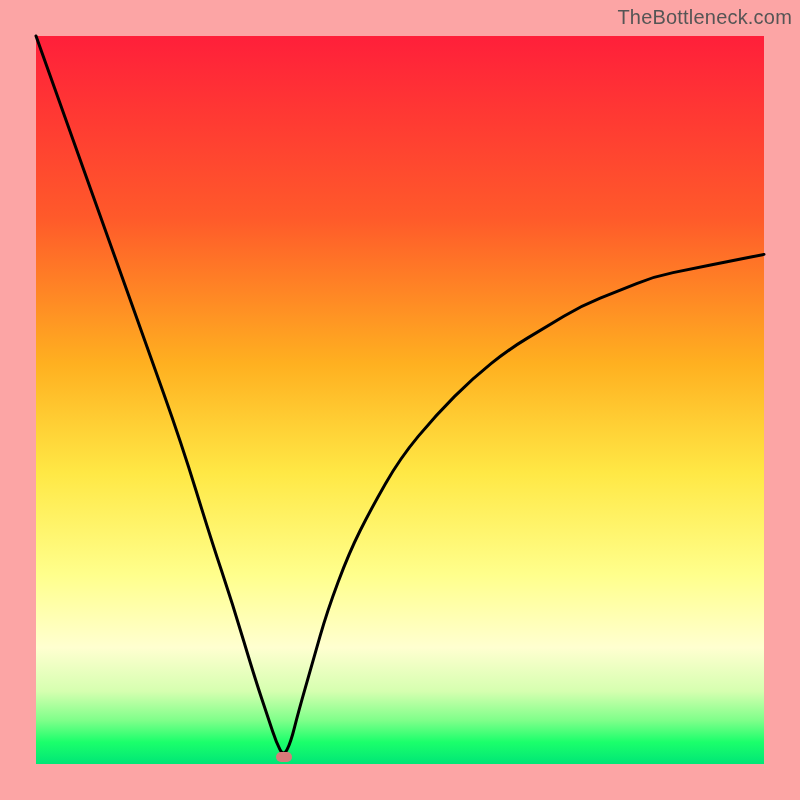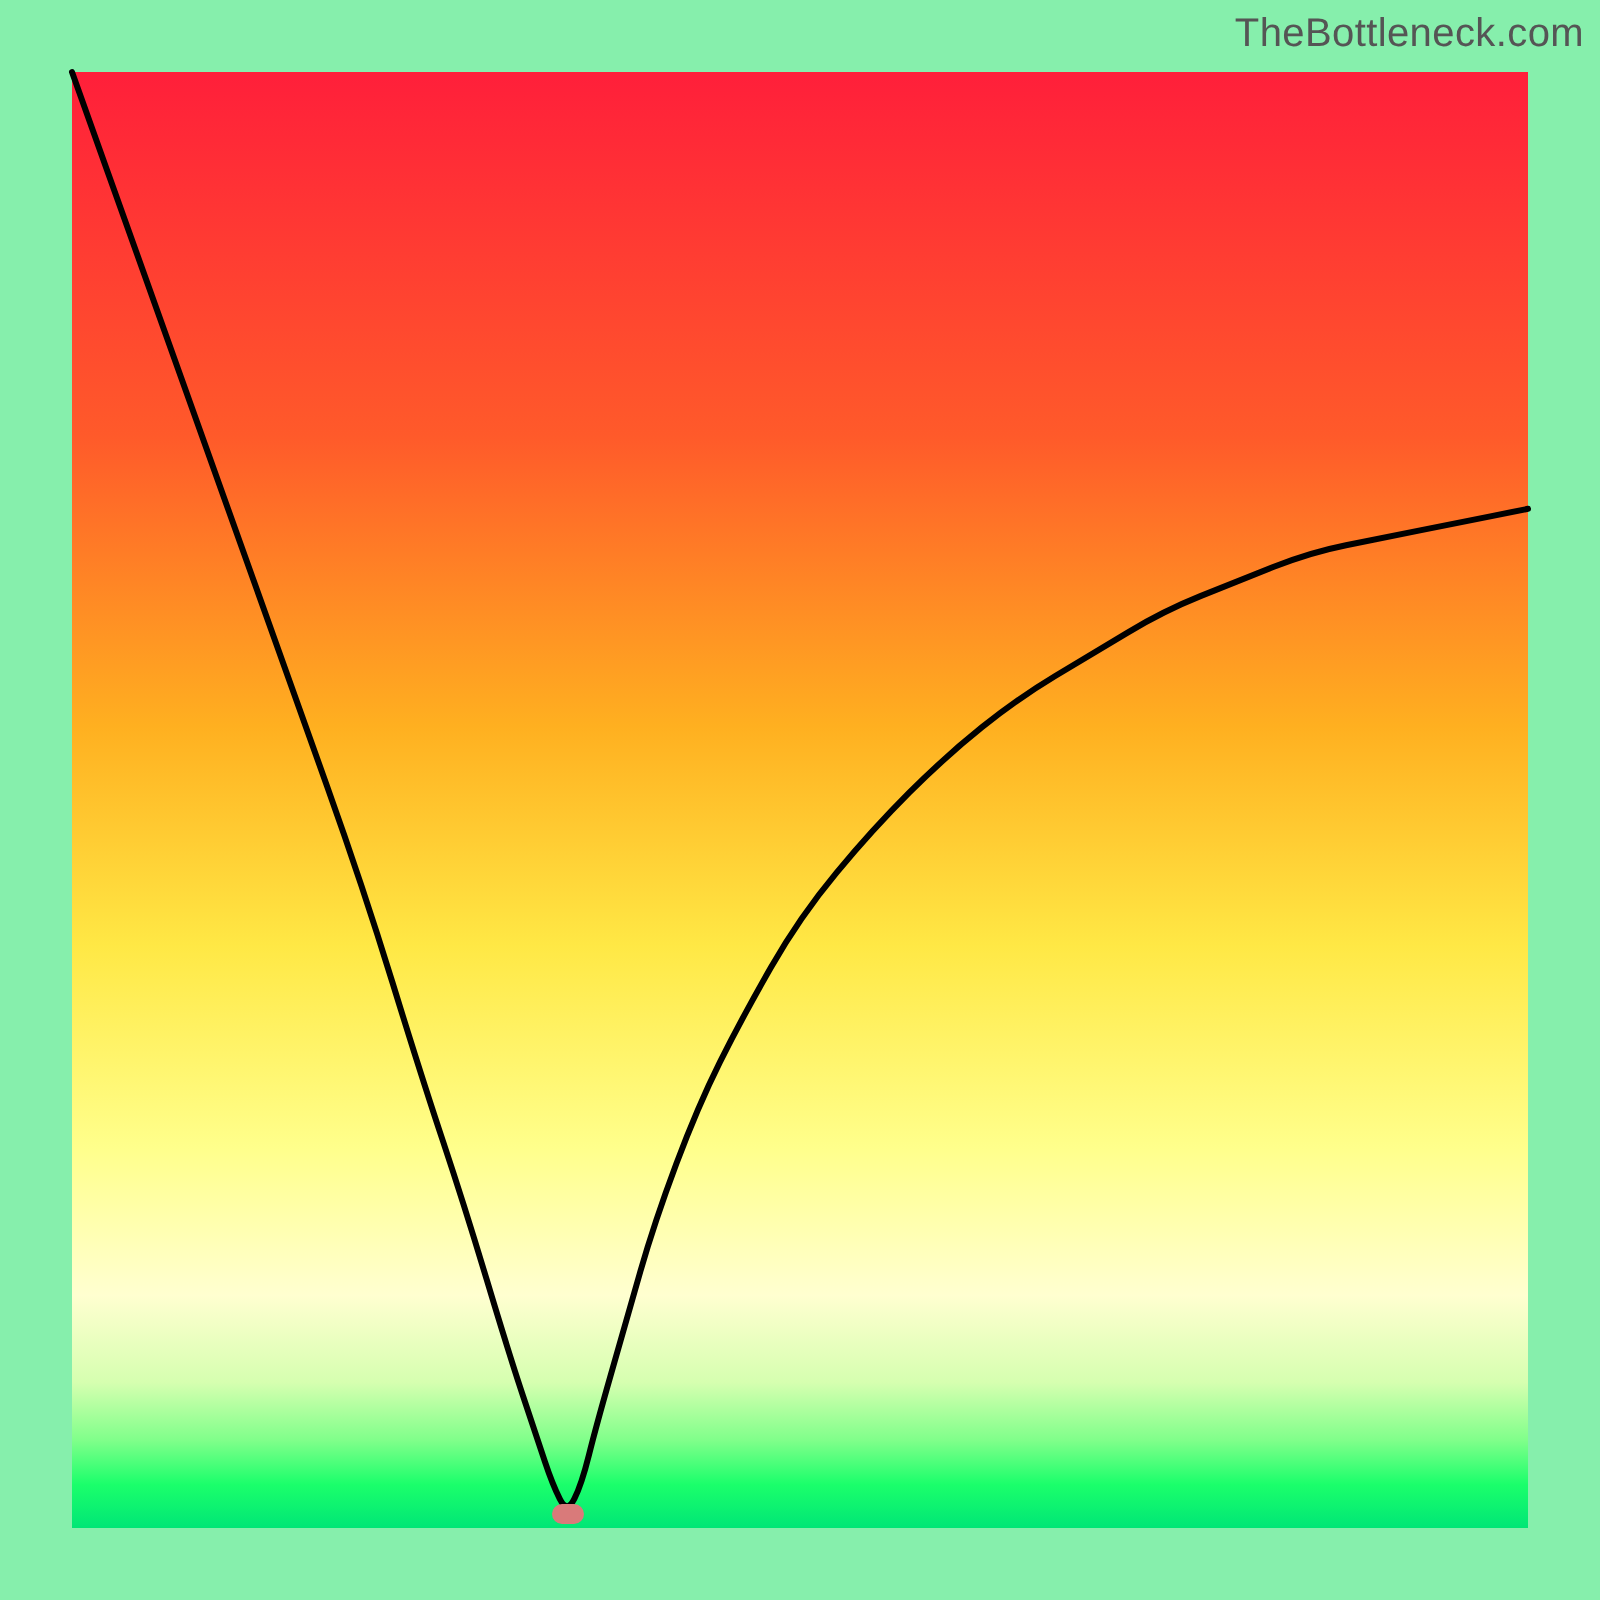--- a/index.html
+++ b/index.html
@@ -8,21 +8,21 @@
     width: 800px;
     height: 800px;
     overflow: hidden;
     background: #000;
     font-family: Arial, Helvetica, sans-serif;
   }
   .chart-wrap {
     position: relative;
     width: 800px;
     height: 800px;
-    background: #86efac;
+    background: #fca5a5;
   }
   .plot-area {
     position: absolute;
     left: 36px;
     top: 36px;
     width: 728px;
     height: 728px;
     background: linear-gradient(to bottom,
       #ff1f3a 0%,
       #ff5a2a 25%,

